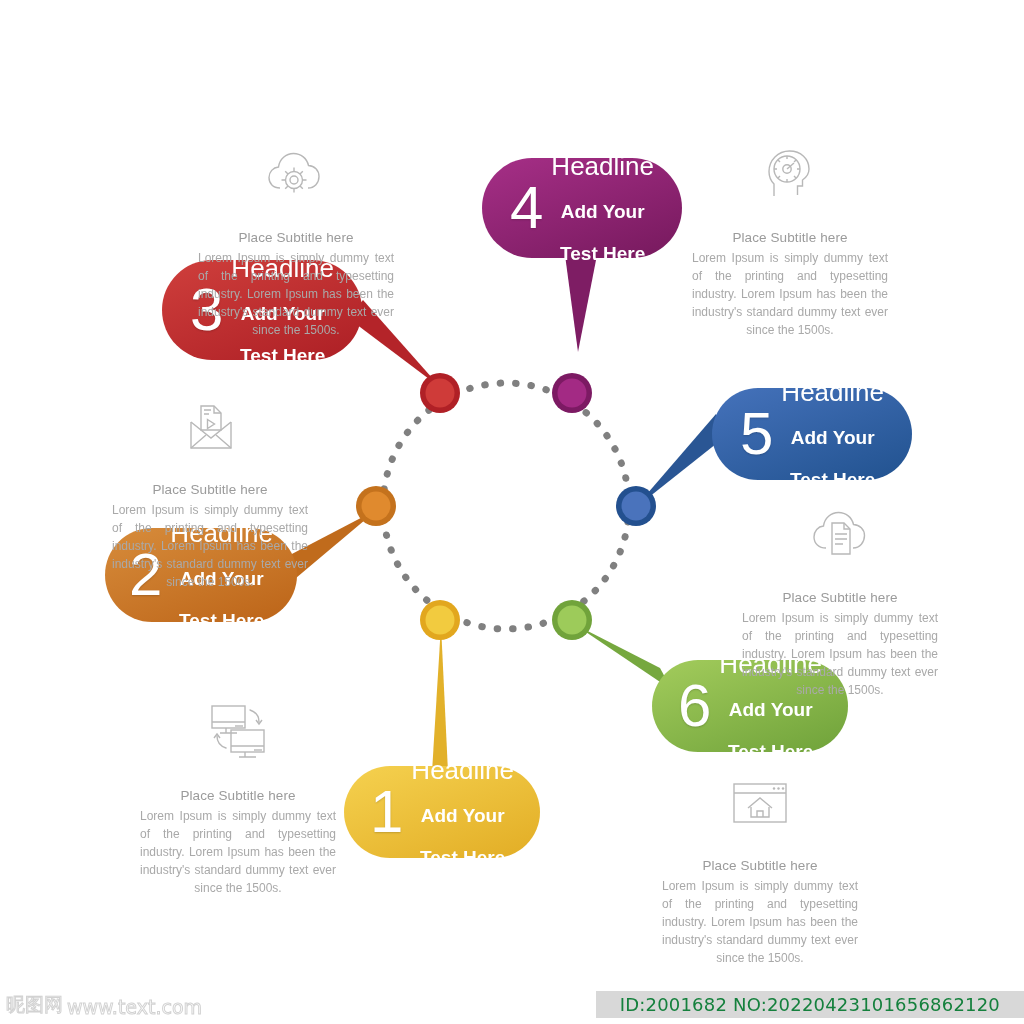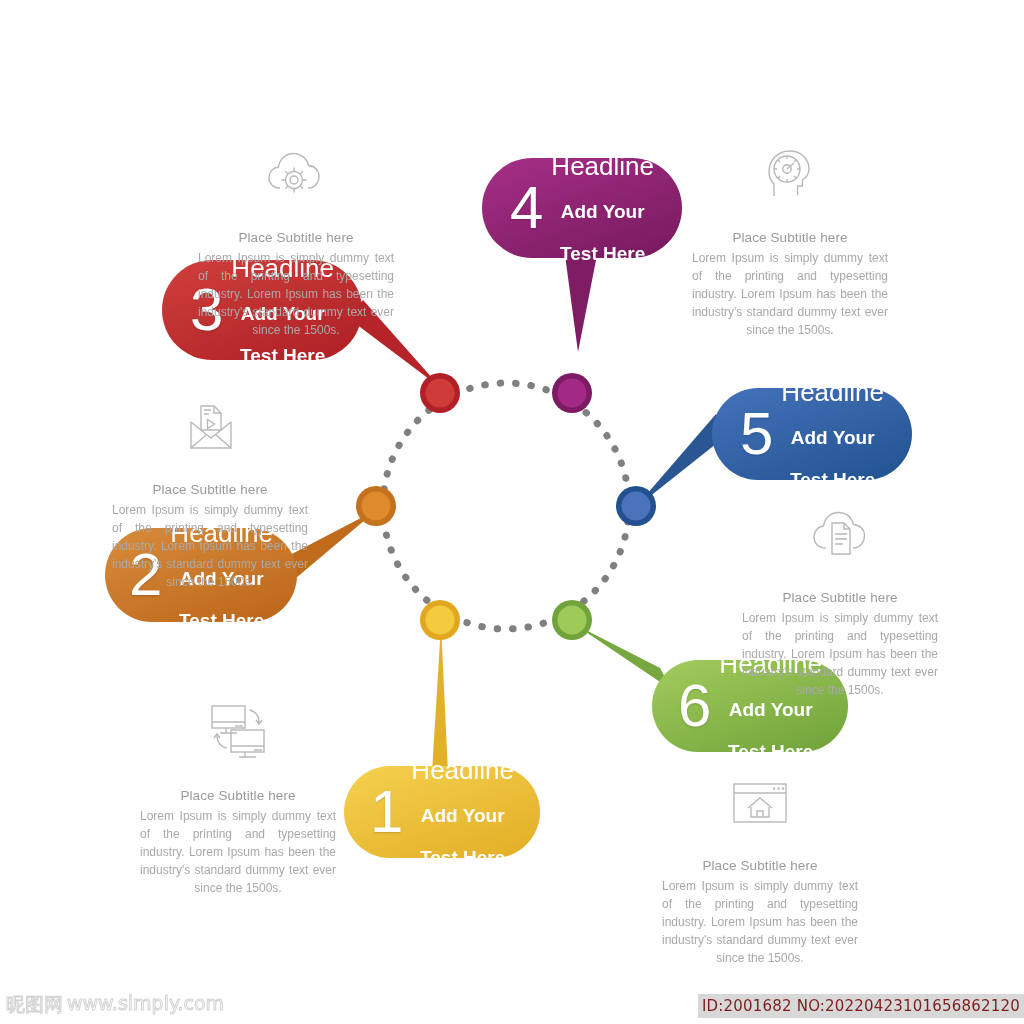--- a/index.html
+++ b/index.html
@@ -93,35 +93,35 @@
     text-align-last: center;
     padding: 0 2px;
   }
 
   
   #watermark-left {
     position: absolute;
     left: 6px;
     bottom: 6px;
     display: flex;
-    align-items: flex-start;
+    align-items: flex-end;
     gap: 4px;
     font-size: 19px;
     color: #ffffff;
     -webkit-text-stroke: 1px #d2d2d2;
     font-family: "DejaVu Sans", sans-serif;
   }
   #watermark-badge {
     position: absolute;
     right: 0px;
     bottom: 6px;
     background: #d8d8d8;
-    color: #7f1d1d;
-    font-size: 15px;
-    padding: 3px 4px;
+    color: #15803d;
+    font-size: 18px;
+    padding: 3px 24px;
     letter-spacing: .2px;
     font-family: "DejaVu Sans", sans-serif;
   }
 </style>
 </head>
 <body>
 
 <div id="canvas">
 
   <svg id="diagram-svg" viewBox="0 0 1024 1024">
@@ -348,17 +348,17 @@
         <path d="M27 29v10h18V29"></path>
         <path d="M33 39v-6h6v6"></path>
       </svg>
     </div>
     <div class="caption-title">Place Subtitle here</div>
     <div class="caption-body">Lorem Ipsum is simply dummy text of the printing and typesetting industry. Lorem Ipsum has been the industry's standard dummy text ever since the 1500s.</div>
   </div>
 
   <div id="watermark-left">
     <span>昵图网</span>
-    <span>www.simply.com</span>
+    <span>www.text.com</span>
   </div>
   <div id="watermark-badge">ID:2001682 NO:20220423101656862120</div>
 
 </div>
 
 </body></html>

